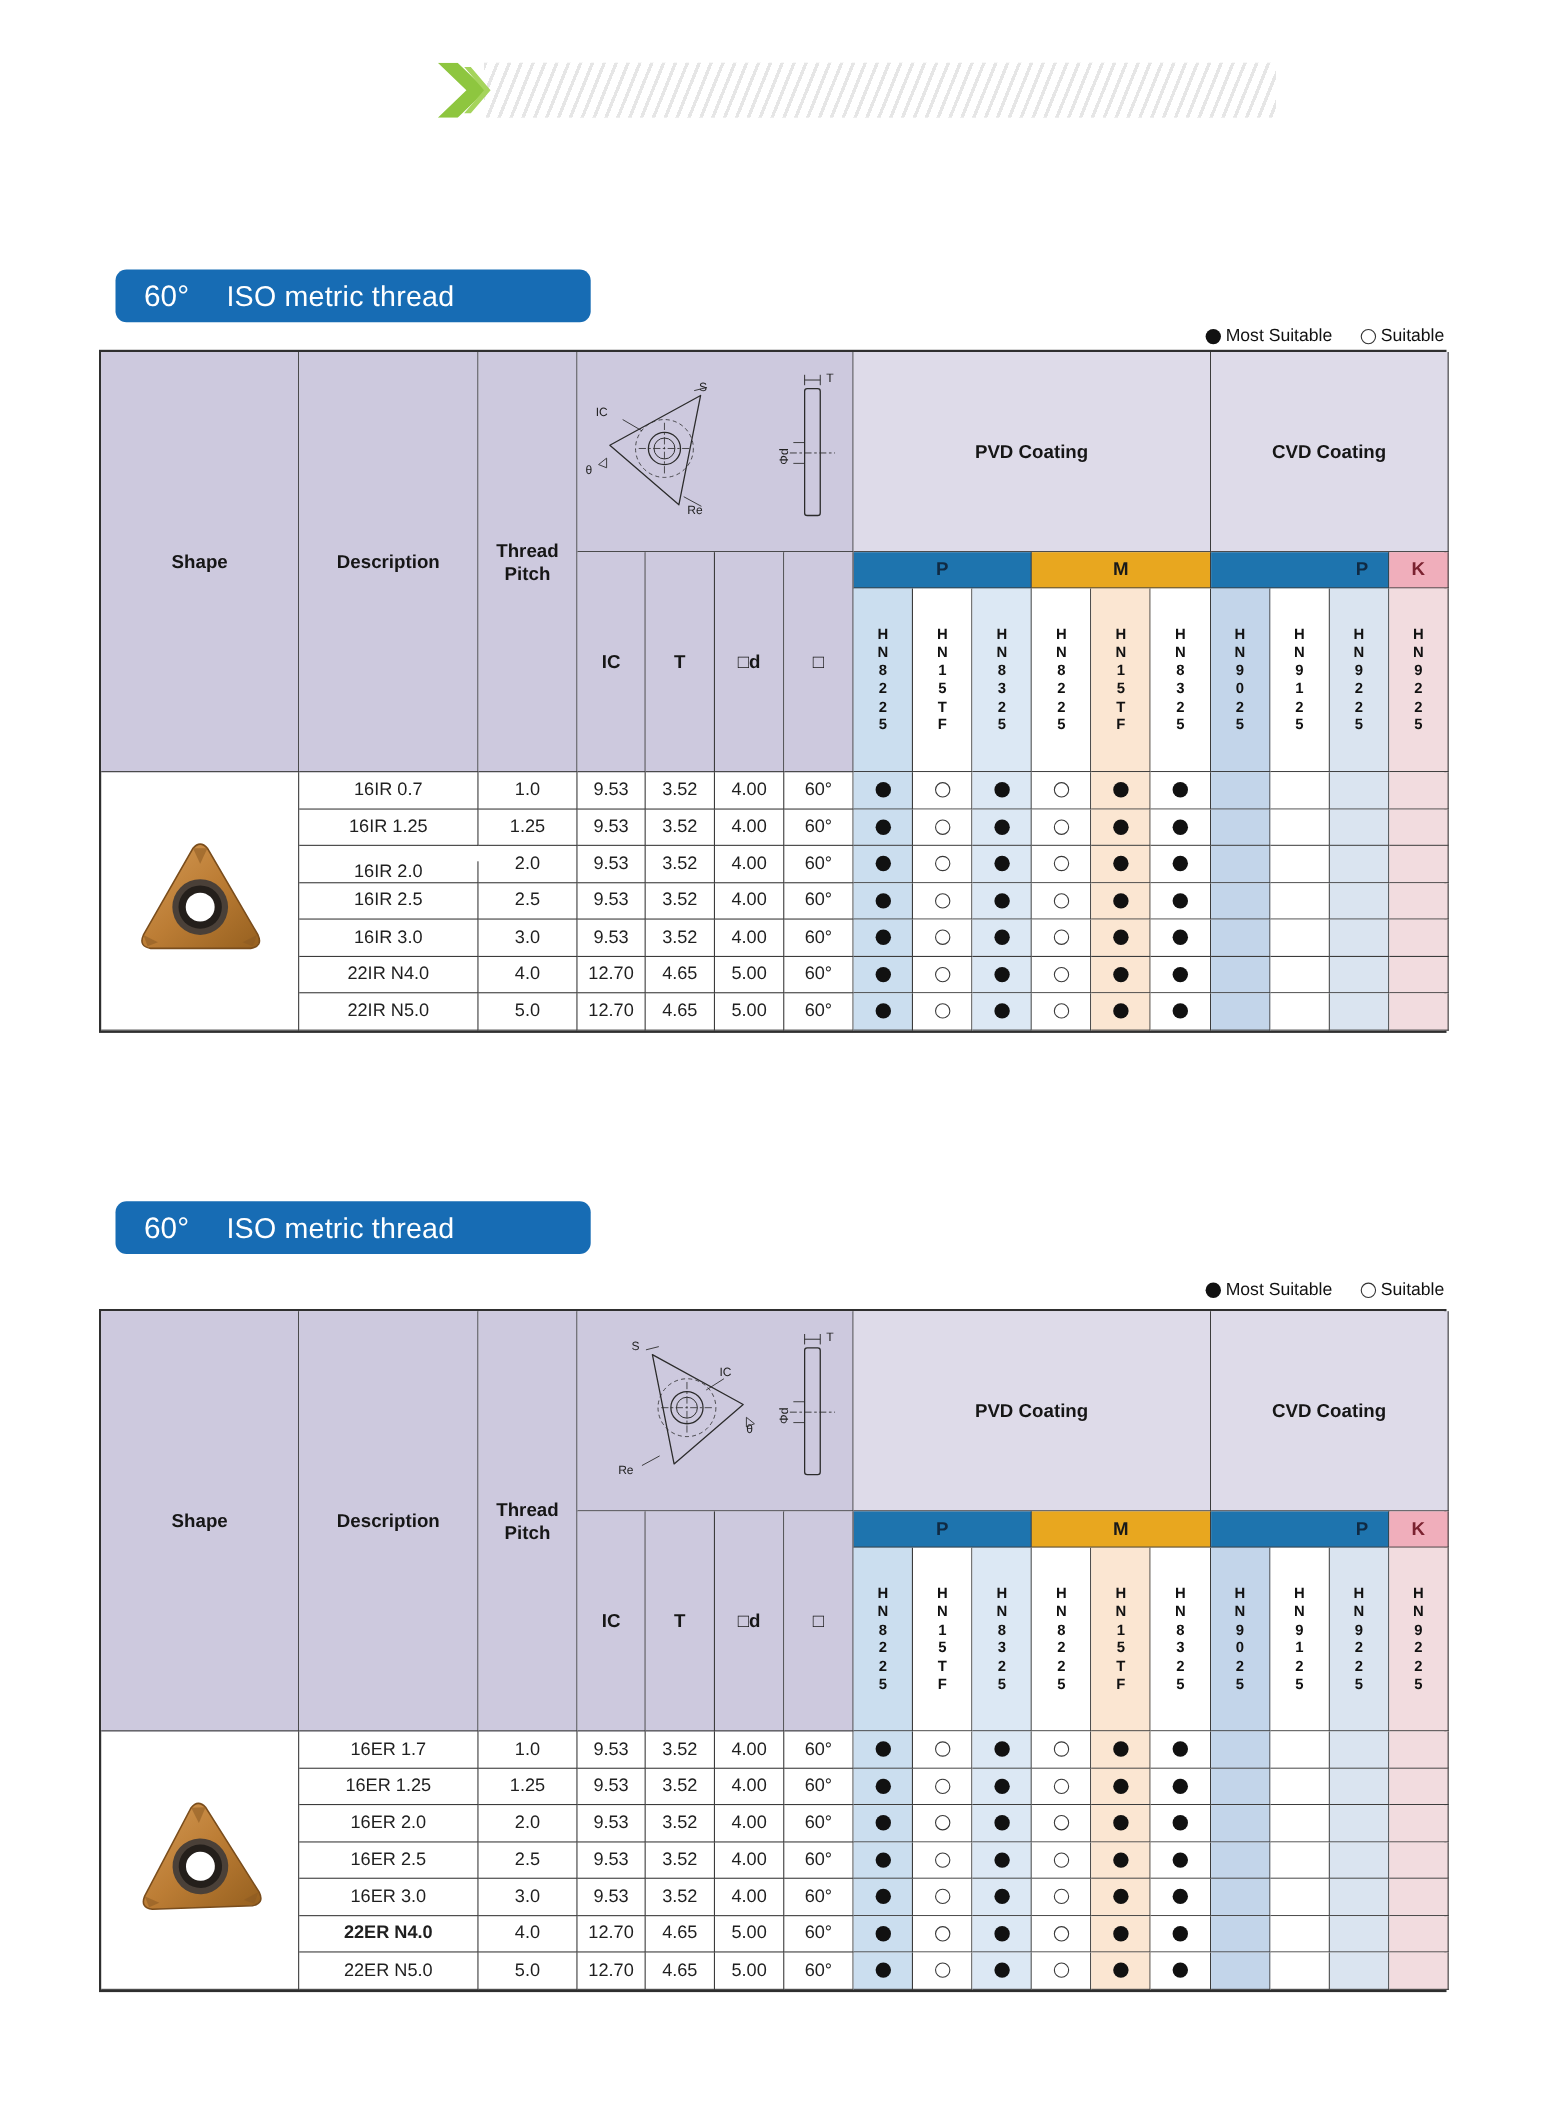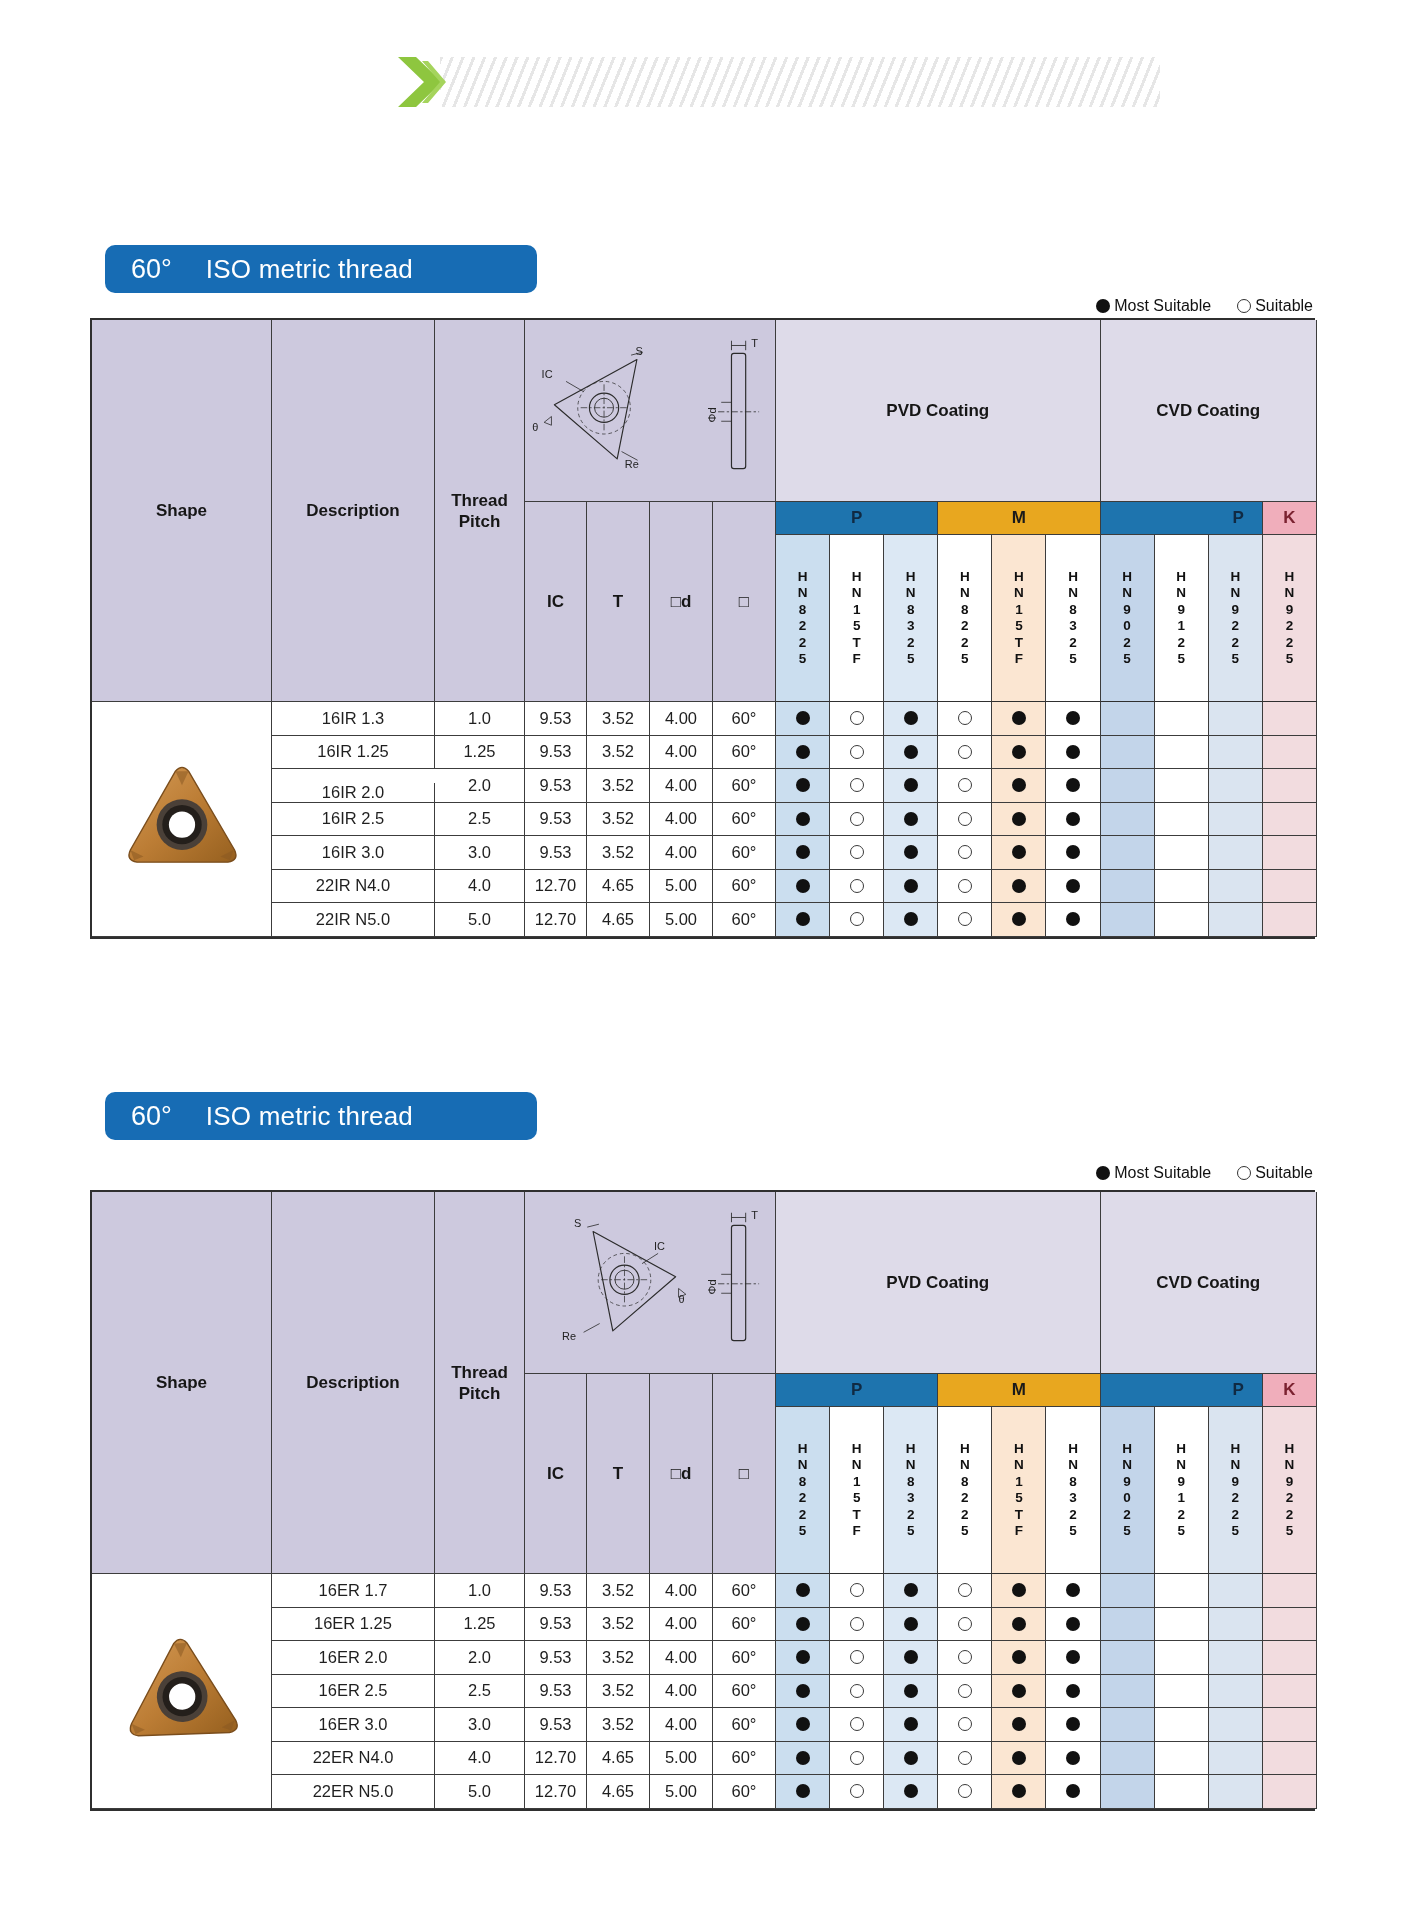--- a/index.html
+++ b/index.html
@@ -219,21 +219,21 @@
     </defs>
     <path d="M58,9 Q65,1 72,9 L121,93 Q126,104 114,106 L17,106 Q5,104 10,93 Z" fill="url(#cu0)" stroke="#7a4d1c" stroke-width="1.5"></path>
     <path d="M58,9 L72,9 L65,24 Z" fill="#8a5a22" opacity="0.55"></path>
     <path d="M10,93 L24,100 L14,104 Z" fill="#8a5a22" opacity="0.55"></path>
     <path d="M120,93 L106,100 L116,104 Z" fill="#8a5a22" opacity="0.55"></path>
     <circle cx="65" cy="66" r="27" fill="#4a4038"></circle>
     <circle cx="65" cy="66" r="21" fill="#241f1b"></circle>
     <circle cx="65" cy="66" r="14" fill="#ffffff"></circle>
   </svg>
         </div>
-        <div class="c val" style="grid-area: 4 / 2 / 5 / 3;">16IR 1.3</div>
+        <div class="c val" style="grid-area: 4 / 2 / 5 / 3;">16IR 0.7</div>
         <div class="c val" style="grid-area: 4 / 3 / 5 / 4;">1.0</div>
         <div class="c val" style="grid-area: 4 / 4 / 5 / 5;">9.53</div>
         <div class="c val" style="grid-area: 4 / 5 / 5 / 6;">3.52</div>
         <div class="c val" style="grid-area: 4 / 6 / 5 / 7;">4.00</div>
         <div class="c val" style="grid-area: 4 / 7 / 5 / 8;">60°</div>
         <div class="c tint-blue1" style="grid-area: 4 / 8 / 5 / 9;">
           <span class="dot"></span>
         </div>
         <div class="c tint-white" style="grid-area: 4 / 9 / 5 / 10;">
           <span class="dot-open"></span>
@@ -712,21 +712,21 @@
         <div class="c tint-peach" style="grid-area: 8 / 12 / 9 / 13;">
           <span class="dot"></span>
         </div>
         <div class="c tint-white" style="grid-area: 8 / 13 / 9 / 14;">
           <span class="dot"></span>
         </div>
         <div class="c tint-blue3" style="grid-area: 8 / 14 / 9 / 15;"></div>
         <div class="c tint-white" style="grid-area: 8 / 15 / 9 / 16;"></div>
         <div class="c tint-blue4" style="grid-area: 8 / 16 / 9 / 17;"></div>
         <div class="c tint-pink" style="grid-area: 8 / 17 / 9 / 18;"></div>
-        <div class="c val" style="grid-area: 9 / 2 / 10 / 3;">22ER N4.0</div>
+        <div class="c val" style="grid-area: 9 / 2 / 10 / 3; font-weight: bold;">22ER N4.0</div>
         <div class="c val" style="grid-area: 9 / 3 / 10 / 4;">4.0</div>
         <div class="c val" style="grid-area: 9 / 4 / 10 / 5;">12.70</div>
         <div class="c val" style="grid-area: 9 / 5 / 10 / 6;">4.65</div>
         <div class="c val" style="grid-area: 9 / 6 / 10 / 7;">5.00</div>
         <div class="c val" style="grid-area: 9 / 7 / 10 / 8;">60°</div>
         <div class="c tint-blue1" style="grid-area: 9 / 8 / 10 / 9;">
           <span class="dot"></span>
         </div>
         <div class="c tint-white" style="grid-area: 9 / 9 / 10 / 10;">
           <span class="dot-open"></span>

